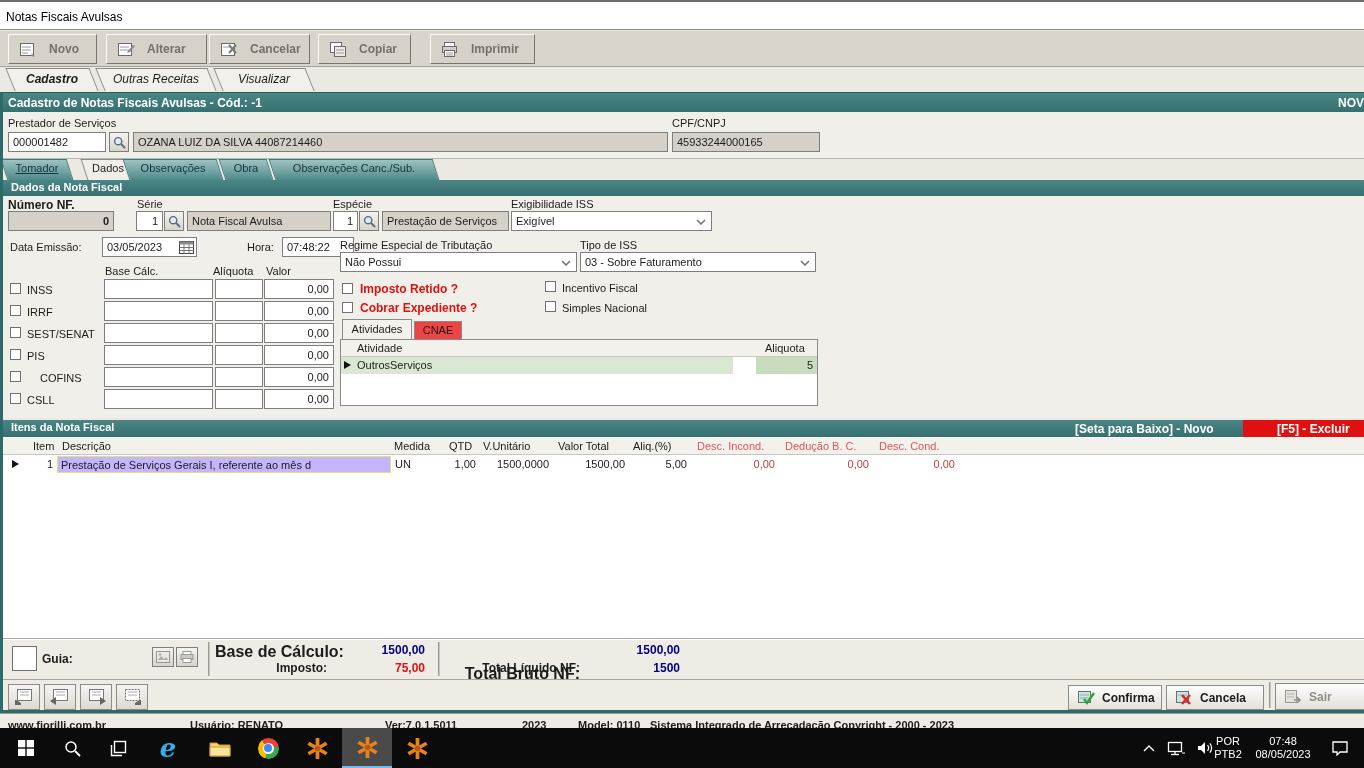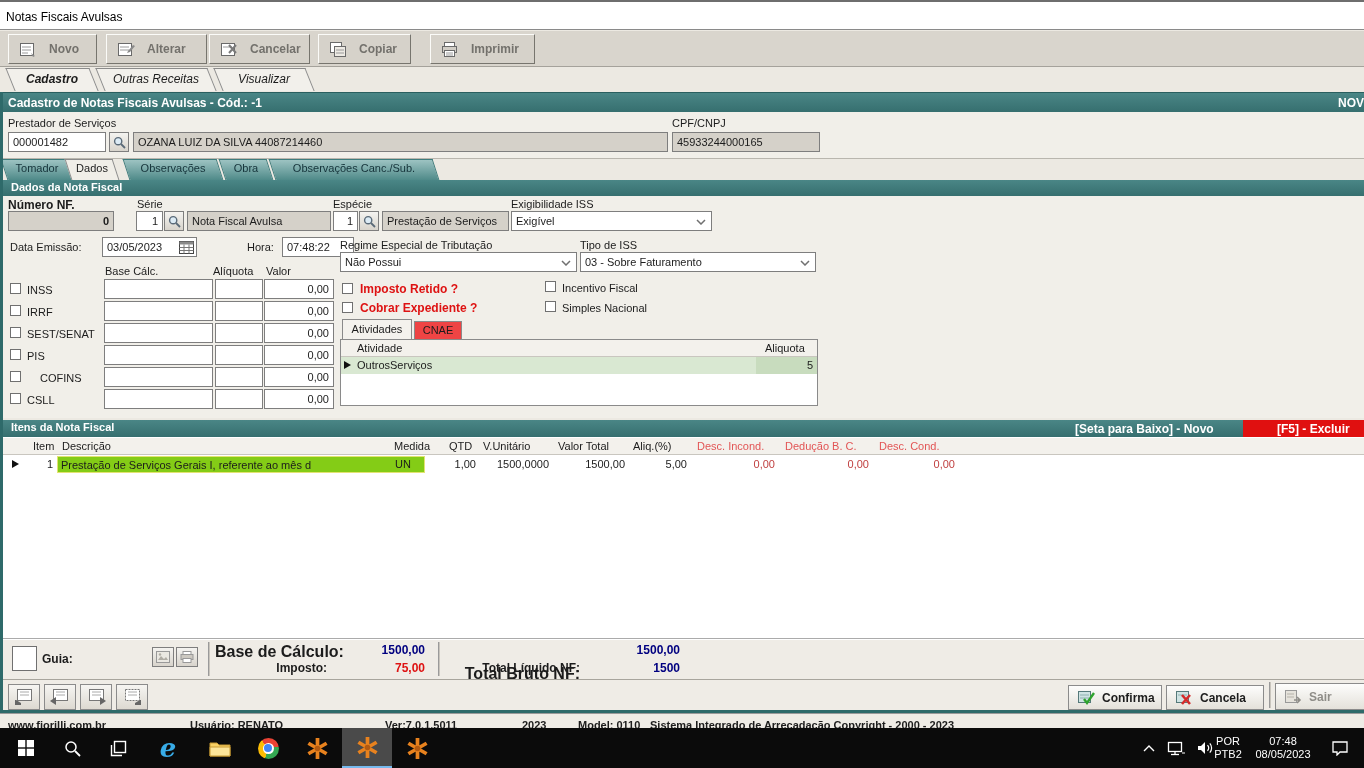--- a/index.html
+++ b/index.html
@@ -120,23 +120,23 @@
       <circle cx="5.2" cy="5.2" r="3.6" fill="#DCEBF5" stroke="#5a6a78" stroke-width="1.4"></circle>
       <line x1="8" y1="8" x2="12" y2="12" stroke="#5a6a78" stroke-width="1.8"></line>
     </svg>
 </div>
 <div class="fld gray" style="left:133px;top:132px;width:535px">OZANA LUIZ DA SILVA 44087214460</div>
 <div class="fld gray" style="left:672px;top:132px;width:148px">45933244000165</div>
 
 <div class="abs" style="left:0;top:159px;width:1364px;height:21px">
   <div class="itab" style="left:4px;width:66px">
       <span class="bg"></span>
-      <span class="tl" style="color:#15333a">Tomador</span>
-    </div>
-  <div class="itab active" style="left:68px;width:48px">
+      <span class="tl" style="text-decoration:underline;color:#15333a">Tomador</span>
+    </div>
+  <div class="itab active" style="left:84px;width:48px">
       <span class="bg"></span>
       <span class="tl">Dados</span>
     </div>
   <div class="itab" style="left:126px;width:94px">
       <span class="bg"></span>
       <span class="tl" style="color:#15333a">Observações</span>
     </div>
   <div class="itab" style="left:222px;width:48px">
       <span class="bg"></span>
       <span class="tl" style="color:#15333a">Obra</span>
@@ -261,21 +261,21 @@
 <div class="cb" style="left:545px;top:301px"></div>
 <span class="lbl" style="left:562px;top:302px">Simples Nacional</span>
 
 <div class="abs" style="left:342px;top:319px;width:70px;height:20px;background:#F4F2ED;border:1px solid #8a8a8a;border-bottom:none;text-align:center;padding-top:3px"><span>Atividades</span></div>
 <div class="abs" style="left:414px;top:321px;width:48px;height:18px;background:#ef4444;border:1px solid #8a8a8a;border-bottom:none;text-align:center;padding-top:2px"><span>CNAE</span></div>
 <div class="abs" style="left:340px;top:339px;width:478px;height:67px;background:#fff;border:1px solid #8a8a8a">
   <div class="abs" style="left:0;top:0;width:476px;height:17px;background:#F3F1EC;border-bottom:1px solid #c9c6bf">
     <span class="lbl" style="left:16px;top:2px">Atividade</span>
     <span class="lbl" style="left:424px;top:2px">Aliquota</span>
   </div>
-  <div class="abs" style="left:0;top:17px;width:476px;height:17px;background:#D9E8D2">
+  <div class="abs" style="left:0;top:17px;width:392px;height:17px;background:#D9E8D2">
     <span class="marker" style="left:3px;top:4px"></span>
     <span class="lbl" style="left:16px;top:2px">OutrosServiços</span>
     <span class="abs r" style="left:415px;top:0;width:61px;height:17px;background:#C8DCBE;padding:2px 4px">5</span>
   </div>
 </div>
 
 <div class="tealbar" style="top:420px;height:17px;left:3px;width:1361px">
   <span class="secttl" style="top:1px">Itens da Nota Fiscal</span>
   <span class="lbl b" style="left:1072px;top:2px;color:#fff;font-size:12px">[Seta para Baixo] - Novo</span>
   <span class="abs b" style="left:1240px;top:0;width:130px;height:17px;background:#E01010;color:#fff;font-size:12px;padding:2px 0 0 34px;white-space:nowrap">[F5] - Excluir</span>
@@ -289,21 +289,21 @@
   <span class="hcell" style="left:477px">V.Unitário</span>
   <span class="hcell" style="left:552px">Valor Total</span>
   <span class="hcell" style="left:627px">Aliq.(%)</span>
   <span class="hcell" style="left:691px;color:#E25555">Desc. Incond.</span>
   <span class="hcell" style="left:779px;color:#E25555">Dedução B. C.</span>
   <span class="hcell" style="left:873px;color:#E25555">Desc. Cond.</span>
 </div>
 <div class="abs" style="left:3px;top:456px;width:1361px;height:17px">
   <span class="marker" style="left:9px;top:4px"></span>
   <span class="cell r" style="left:25px;width:28px">1</span>
-  <span class="cell" style="left:54px;width:368px;background:#84cc16;border:1px solid #E3E372">Prestação de Serviços Gerais I, referente ao mês d</span>
+  <span class="cell" style="left:54px;width:334px;background:#c4b5fd;border:1px solid #E3E372">Prestação de Serviços Gerais I, referente ao mês d</span>
   <span class="cell" style="left:389px;width:50px">UN</span>
   <span class="cell r" style="left:440px;width:36px">1,00</span>
   <span class="cell r" style="left:477px;width:72px">1500,0000</span>
   <span class="cell r" style="left:550px;width:75px">1500,00</span>
   <span class="cell r" style="left:626px;width:61px">5,00</span>
   <span class="cell r" style="left:688px;width:87px;color:#C04040">0,00</span>
   <span class="cell r" style="left:776px;width:93px;color:#C04040">0,00</span>
   <span class="cell r" style="left:870px;width:85px;color:#C04040">0,00</span>
 </div>
 

